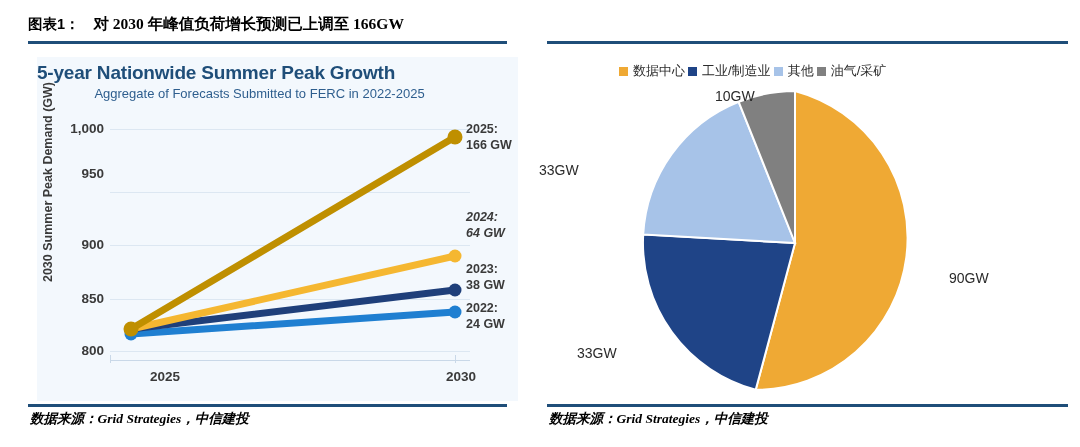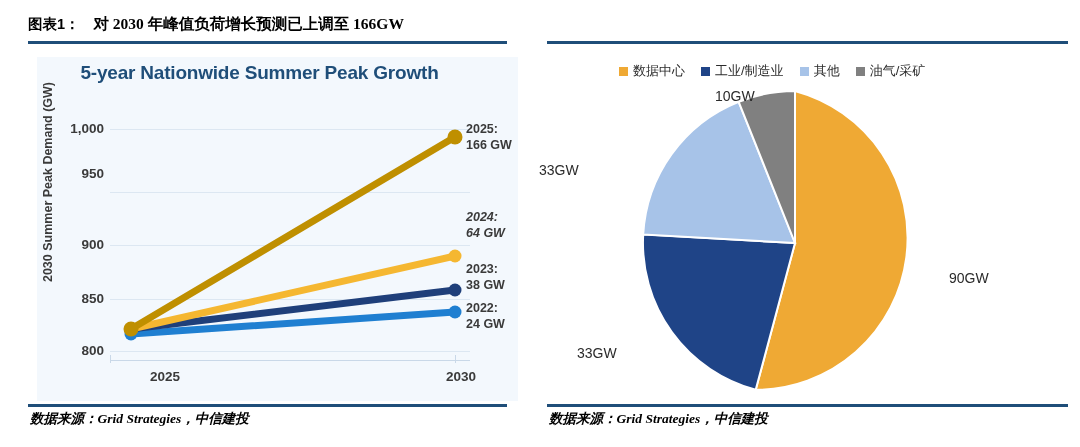--- a/index.html
+++ b/index.html
@@ -80,21 +80,20 @@
     top: 57px;
     width: 481px;
     height: 344px;
     background: #f3f8fd;
   }
   .chart-title {
     position: absolute;
     left: 37px;
     top: 62px;
     width: 445px;
-    text-align: center;
     font-size: 19px;
     font-weight: bold;
     color: #1f4e79;
     letter-spacing: -0.2px;
   }
   .chart-subtitle {
     position: absolute;
     left: 37px;
     top: 86px;
     width: 445px;
@@ -139,21 +138,21 @@
     white-space: nowrap;
   }
 
   
   .legend {
     position: absolute;
     top: 62px;
     left: 100px;
     display: flex;
     align-items: center;
-    gap: 16px;
+    gap: 3px;
     font-size: 13px;
     color: #2b2b2b;
     white-space: nowrap;
   }
   .legend-item { display: flex; align-items: center; gap: 5px; }
   .legend-swatch { width: 9px; height: 9px; display: inline-block; }
   .pie-label {
     position: absolute;
     font-size: 14px;
     color: #2b2b2b;
@@ -169,20 +168,21 @@
 
     <div class="exhibit-head">
       <span class="lbl">图表1：</span>
       <span class="txt">对 2030 年峰值负荷增长预测已上调至 166GW</span>
     </div>
     <div class="rule-top"></div>
 
     <div class="plot-bg"></div>
 
     <div class="chart-title">5-year Nationwide Summer Peak Growth</div>
+    <div class="chart-subtitle">Aggregate of Forecasts Submitted to FERC in 2022-2025</div>
 
     <div class="y-axis-title">2030 Summer Peak Demand (GW)</div>
 
     <div class="ytick" style="top:121px;">1,000</div>
     <div class="ytick" style="top:166px;">950</div>
     <div class="ytick" style="top:237px;">900</div>
     <div class="ytick" style="top:291px;">850</div>
     <div class="ytick" style="top:343px;">800</div>
 
     <div class="xtick" style="left:128px; top:369px;">2025</div>

